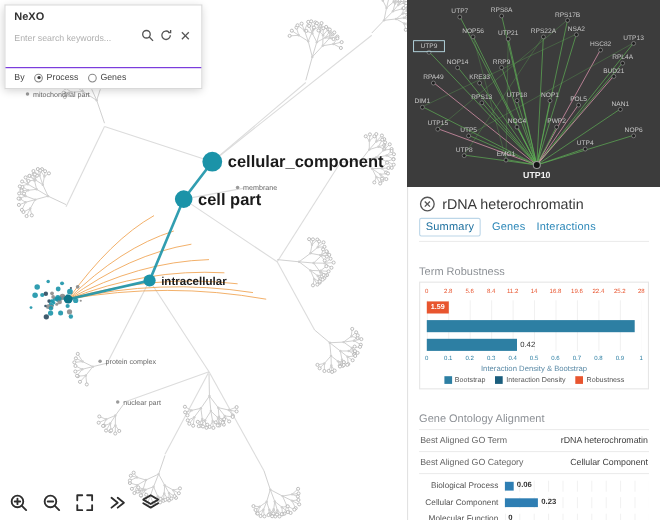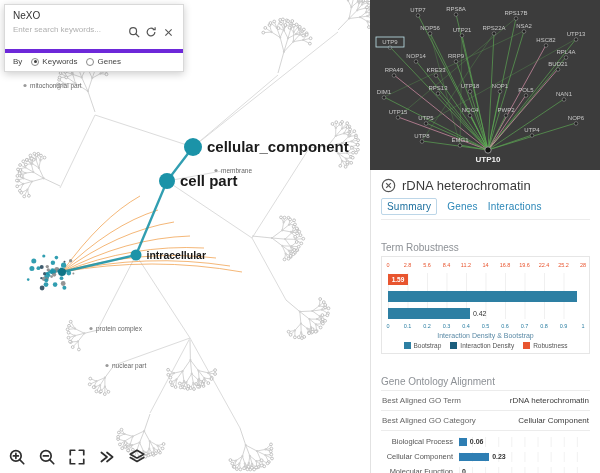--- a/index.html
+++ b/index.html
@@ -6,22 +6,22 @@
   html,body{width:600px;height:473px;overflow:hidden;background:#fff;
     font-family:"Liberation Sans",sans-serif}
   .app{display:flex;width:600px;height:473px}
 
   
   .tree-panel{position:relative;width:370px;height:473px;background:#fff;overflow:hidden}
   .tree-panel svg{display:block}
 
   .search-card{position:absolute;top:4px;left:4px;width:180px;background:#fff;
     border:1px solid #d9d9d9;box-shadow:0 2px 8px rgba(0,0,0,.2);z-index:5}
-  .search-card .title{font-size:10px;font-weight:normal;color:#333;padding:5px 8px 2px}
-  .search-row{display:flex;align-items:flex-start;padding:2px 8px 10px;border-bottom:4px solid #6d28d9}
+  .search-card .title{font-size:10px;font-weight:bold;color:#333;padding:5px 8px 2px}
+  .search-row{display:flex;align-items:flex-end;padding:2px 8px 22px;border-bottom:1px solid #6d28d9}
   .search-row input{flex:1;border:none;outline:none;font-size:8px;color:#333;min-width:0}
   .search-row input::placeholder{color:#b0b0b0}
   .icon-btn{width:14px;height:14px;margin-left:3px;display:flex;align-items:center;
     justify-content:center;color:#555;cursor:pointer}
   .icon-btn svg{stroke:#555;fill:none;stroke-width:1.4}
   .by-row{display:flex;align-items:center;gap:9px;padding:4px 8px 5px;font-size:8px;color:#444}
   .radio{display:flex;align-items:center;gap:3px;cursor:pointer}
   .radio .dot{width:8px;height:8px;border:1px solid #8a8a8a;border-radius:50%;position:relative}
   .radio.selected .dot::after{content:"";position:absolute;inset:1.5px;background:#3f3f3f;border-radius:50%}
 
@@ -1047,21 +1047,21 @@
               <line x1="3" y1="3" x2="11" y2="11"></line>
               <line x1="11" y1="3" x2="3" y2="11"></line>
             </svg>
         </span>
       </div>
       <div class="by-row">
         <span>By</span>
         <span id="by-options" style="display:flex;gap:9px">
             <span class="radio selected">
               <span class="dot"></span>
-              <span>Keywords</span>
+              <span>Process</span>
             </span>
             <span class="radio">
               <span class="dot"></span>
               <span>Genes</span>
             </span>
           </span>
       </div>
     </div>
 
     <div class="tree-toolbar">

